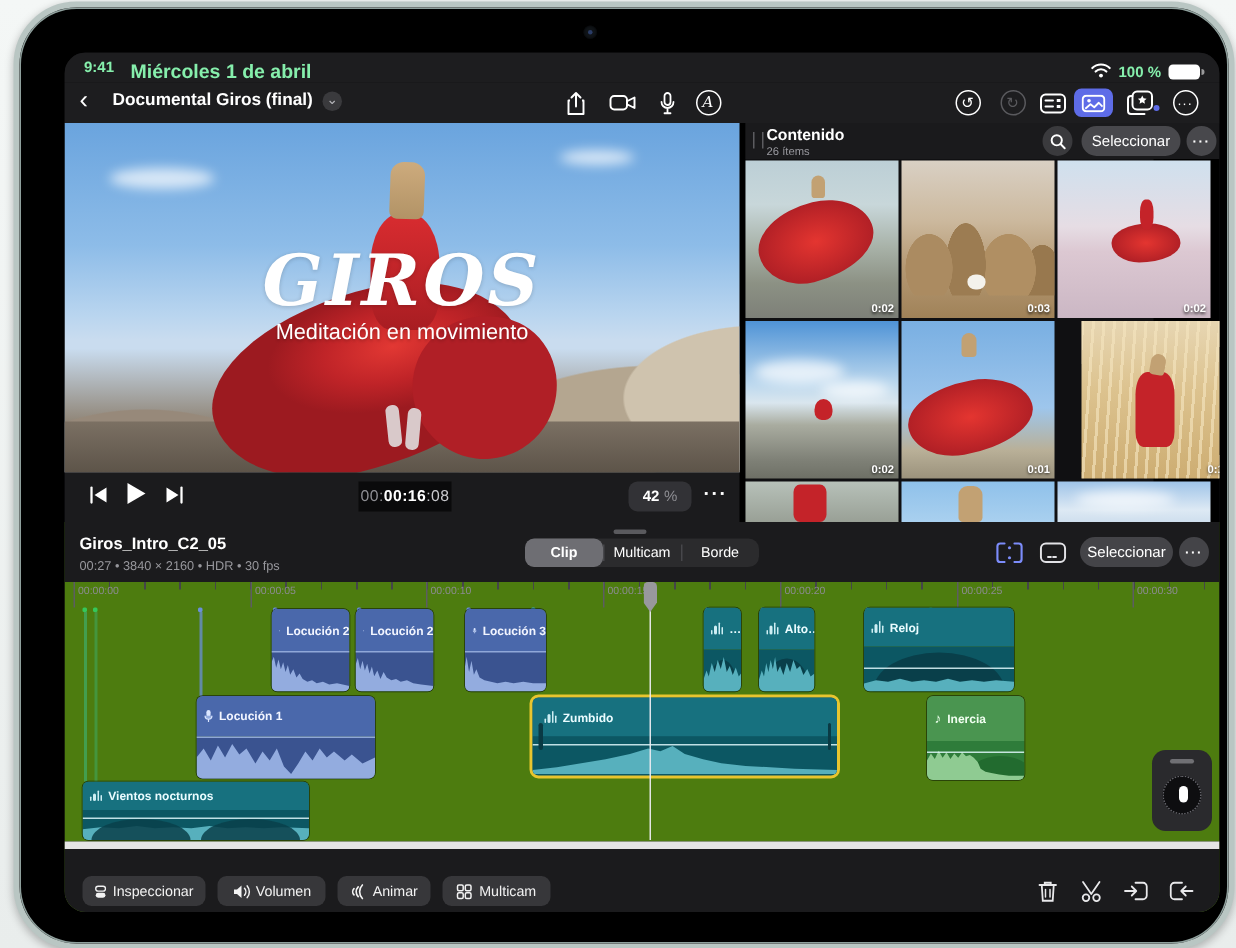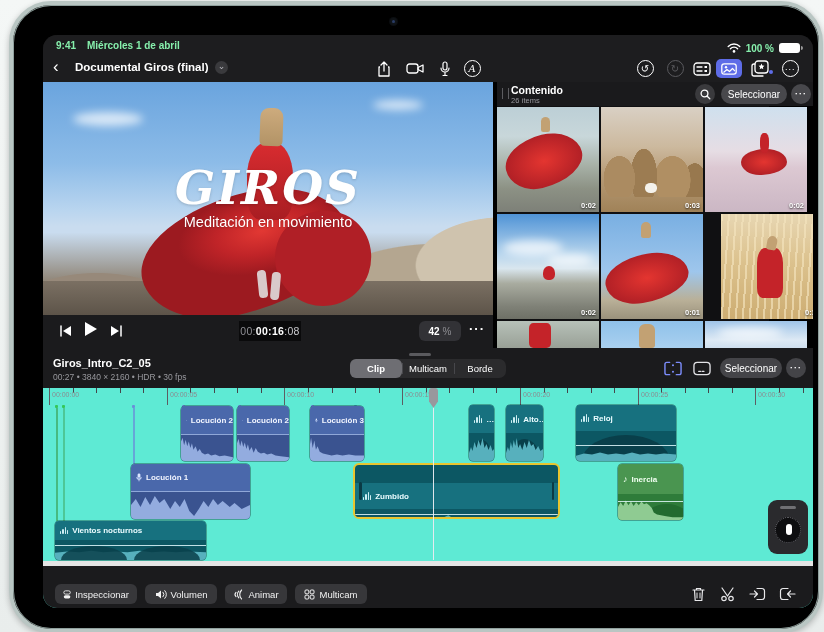--- a/index.html
+++ b/index.html
@@ -5,21 +5,21 @@
   html,body{margin:0;padding:0;background:#eef1f0;font-family:"Liberation Sans",sans-serif;}
   .stage{position:relative;width:824px;height:632px;background:linear-gradient(180deg,#f4f7f6,#e9edec);overflow:hidden;}
   
   .device{position:absolute;left:9px;top:1px;width:806px;height:624px;background:#000;border:4px solid #b9c6c3;border-radius:42px;box-shadow:inset 0 0 0 1px #8fa09d, 0 2px 6px rgba(0,0,0,.25);}
   .camera-dot{position:absolute;left:376px;top:12px;width:9px;height:9px;border-radius:50%;background:#101418;box-shadow:inset 0 0 2px #000;}
   .camera-dot::after{content:"";position:absolute;left:3px;top:3px;width:3px;height:3px;border-radius:50%;background:#2a3c66;}
   .screen{position:absolute;left:30px;top:30px;width:770px;height:573px;border-radius:14px;background:#131315;overflow:hidden;}
   
   .statusbar{position:absolute;left:0;top:0;width:770px;height:20px;background:#1d1d1f;color:#86efac;}
   .statusbar .time{position:absolute;left:13px;top:5px;font-size:10px;font-weight:700;}
-  .statusbar .date{position:absolute;left:44px;top:5px;font-size:10px;font-weight:600;}
+  .statusbar .date{position:absolute;left:44px;top:5px;font-size:13px;font-weight:600;}
   .sb-right{position:absolute;right:13px;top:4px;display:flex;align-items:center;gap:5px;}
   .batt-pct{font-size:10px;font-weight:600;}
   .batt{position:relative;width:21px;height:10px;border-radius:3px;background:#fff;}
   .batt::after{content:"";position:absolute;right:-3px;top:3px;width:2px;height:4px;background:rgba(255,255,255,.55);border-radius:0 2px 2px 0;}
   
   .toolbar{position:absolute;left:0;top:20px;width:770px;height:27px;background:#1d1d1f;border-bottom:1px solid #0a0a0b;}
   .back{position:absolute;left:10px;top:2px;font-size:17px;color:#fff;line-height:20px;}
   .proj-title{position:absolute;left:32px;top:6px;font-size:11.5px;font-weight:700;color:#fff;}
   .title-chev{position:absolute;left:172px;top:6px;width:13px;height:13px;border-radius:50%;background:#3a3a3d;color:#b8b8bd;font-size:9px;text-align:center;line-height:11px;}
   .tb-ic{position:absolute;top:4px;width:20px;height:19px;color:#fff;display:flex;align-items:center;justify-content:center;}
@@ -64,21 +64,21 @@
   .cp-search{position:absolute;left:198px;top:2px;width:20px;height:20px;border-radius:50%;background:#3a3a3d;display:flex;align-items:center;justify-content:center;}
   .sel-pill{position:absolute;left:224px;top:2px;width:66px;height:20px;border-radius:11px;background:#48484c;color:#fff;font-size:10px;display:flex;align-items:center;justify-content:center;}
   .cp-more{position:absolute;left:294px;top:2px;width:20px;height:20px;border-radius:50%;background:#48484c;display:flex;align-items:center;justify-content:center;}
   .tile{position:absolute;width:102px;overflow:hidden;background:#222;}
   .dur{position:absolute;right:3px;bottom:2px;color:#fff;font-size:7.5px;font-weight:600;text-shadow:0 1px 2px rgba(0,0,0,.8);}
   .rswirl{position:absolute;background:radial-gradient(closest-side,#e43530,#b22026);border-radius:55% 45% 60% 40%/50%;}
   .rfig{position:absolute;background:#c42329;border-radius:40%;}
   .whitefig{position:absolute;background:#f4f2ec;border-radius:45%;}
   .hatfig{position:absolute;background:#c2a173;border-radius:6px 6px 3px 3px;}
   
-  .tpanel{position:absolute;left:0;top:313px;width:770px;height:260px;background:#5eead4;}
+  .tpanel{position:absolute;left:0;top:313px;width:770px;height:260px;background:#4d7c0f;}
   .tl-head{position:absolute;left:0;top:0;width:770px;height:40px;background:#1b1b1d;}
   .tl-grab{position:absolute;left:366px;top:5px;width:22px;height:3px;border-radius:2px;background:#5a5a5e;}
   .tl-name{position:absolute;left:10px;top:9px;font-size:11px;font-weight:700;color:#fff;}
   .tl-meta{position:absolute;left:10px;top:24px;font-size:8.5px;color:#97979c;}
   .seg{position:absolute;left:307px;top:11px;width:156px;height:19px;background:#2b2b2d;border-radius:7px;display:flex;}
   .seg .s{flex:1;display:flex;align-items:center;justify-content:center;font-size:9.5px;color:#fff;position:relative;}
   .seg .s.on{background:#6e6e73;border-radius:6px;font-weight:600;}
   .seg .s + .s:not(.on)::before{content:"";position:absolute;left:0;top:4px;bottom:4px;width:1px;background:#47474b;}
   .tl-ic{position:absolute;top:12px;width:18px;height:17px;display:flex;align-items:center;justify-content:center;}
   .tl-sel{position:absolute;left:677px;top:10px;width:62px;height:20px;border-radius:11px;background:#444448;color:#fff;font-size:10px;display:flex;align-items:center;justify-content:center;}
@@ -495,21 +495,21 @@
               <span>Locución 1</span>
             </div>
           <div class="wavebox" style="height:28px;">
               <svg viewBox="0 0 100 28" preserveAspectRatio="none">
                 <path d="M0,28 L0,13 4,7 8,15 12,5 16,13 20,4 24,11 28,7 33,17 37,9 41,15 45,7 49,19 53,24 57,17 61,9 65,15 69,7 73,13 77,9 83,15 87,11 93,17 100,13 L100,28 Z"></path>
               </svg>
             </div>
         </div>
 
         <div class="selwrap" style="left:310px;top:115px;width:207px;height:56px;">
-          <div class="head" style="height:26px;position:relative;display:flex;align-items:center;gap:4px;padding-left:8px;color:#eafcff;font-size:8px;font-weight:600;background:#17717f;margin-top:18px;">
+          <div class="head" style="height:26px;position:relative;display:flex;align-items:center;gap:4px;padding-left:8px;color:#eafcff;font-size:8px;font-weight:600;background:#17717f;">
               <span class="waveg">
                 <i style="height:3px;"></i>
                 <i style="height:6px;"></i>
                 <i style="height:8px;"></i>
                 <i style="height:5px;"></i>
               </span>
               <span>Zumbido</span>
             </div>
           <div class="wavebox" style="height:25px;position:relative;background:#0c5763;">
             <svg style="position:absolute;left:0;bottom:0;width:100%;height:100%;" viewBox="0 0 100 28" preserveAspectRatio="none">

